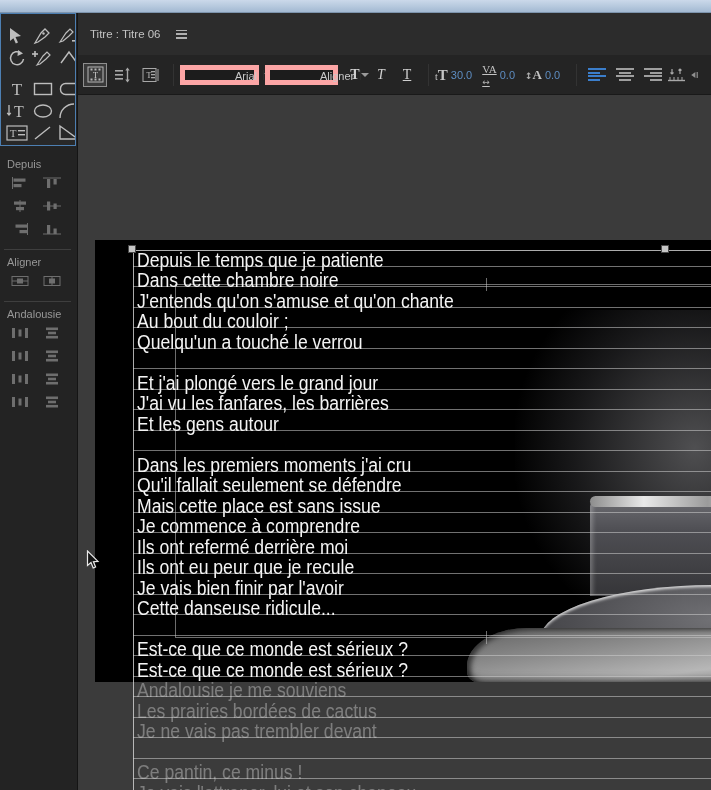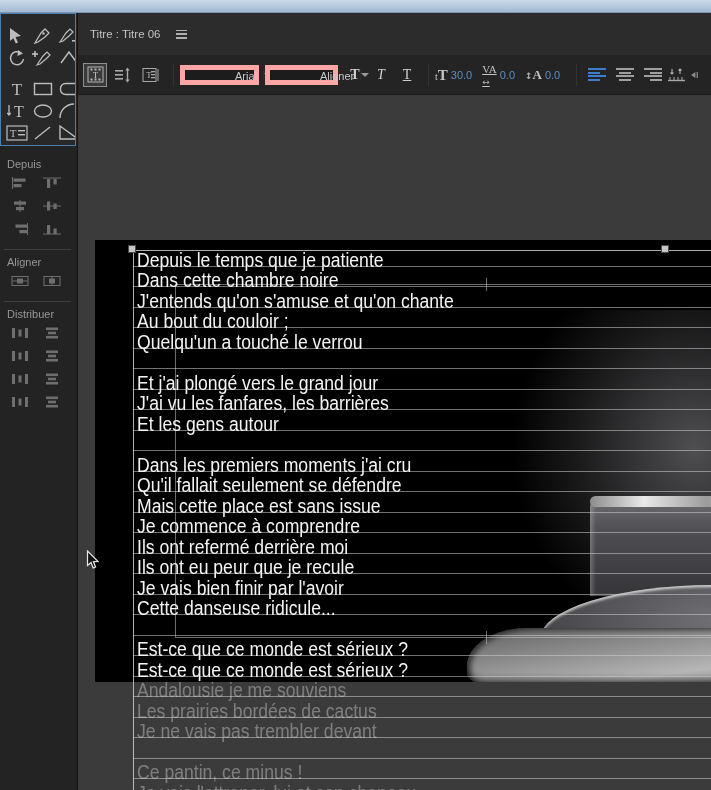--- a/index.html
+++ b/index.html
@@ -248,21 +248,21 @@
             </span>
             <span class="pbtn">
               <svg width="20" height="14" viewBox="0 0 20 14">
                 <rect x="2" y="2.5" width="16" height="9" fill="none" stroke="#6e6e6e"></rect>
                 <rect x="7" y="4.5" width="6" height="5" fill="#6e6e6e"></rect>
                 <line x1="10" y1="2.5" x2="10" y2="11.5" stroke="#6e6e6e"></line>
               </svg>
             </span>
           </div>
         <hr class="pdivider">
-        <div class="section-title">Distribuer</div>
+        <div class="section-title">Andalousie</div>
         <div class="icon-grid" id="distribute-grid">
             <span class="pbtn">
               <svg width="20" height="14" viewBox="0 0 20 14">
                 <rect x="2" y="2" width="3" height="10" fill="#6e6e6e"></rect>
                 <rect x="8.5" y="3.5" width="3" height="7" fill="#6e6e6e"></rect>
                 <rect x="15" y="2" width="3" height="10" fill="#6e6e6e"></rect>
               </svg>
             </span>
             <span class="pbtn">
               <svg width="20" height="14" viewBox="0 0 20 14">

